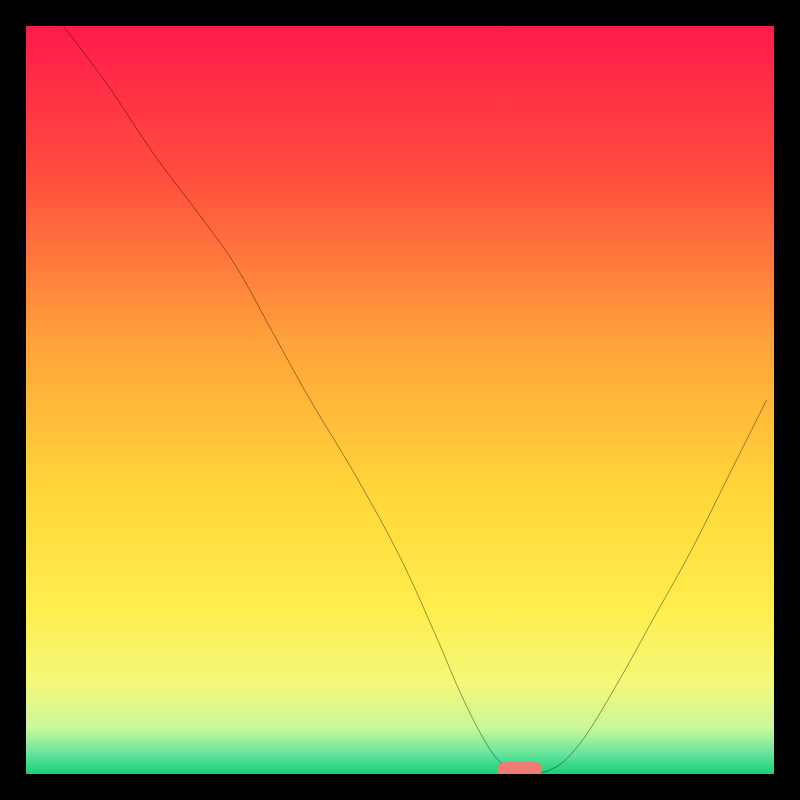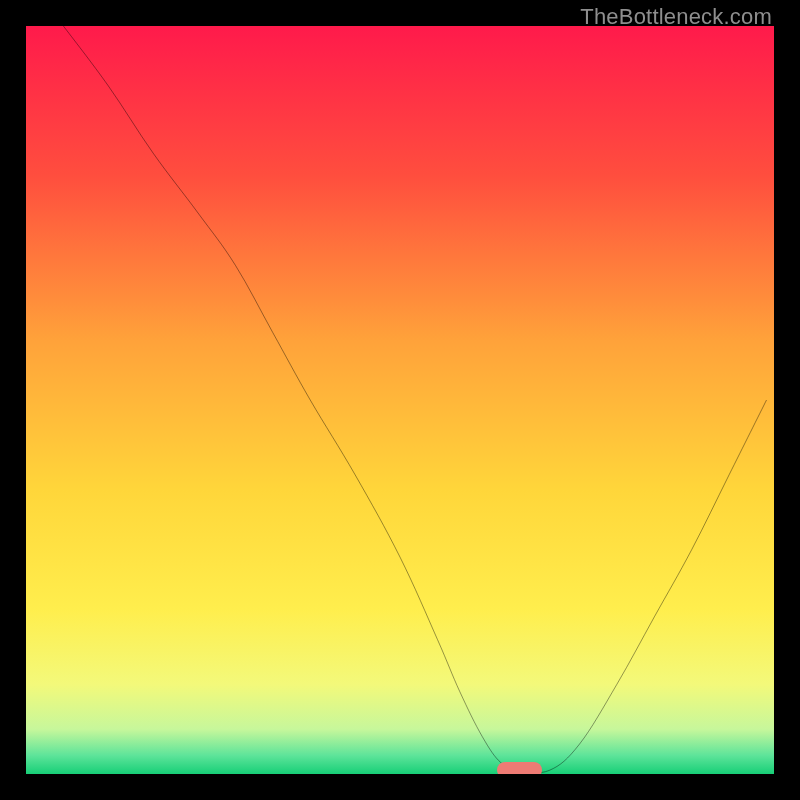--- a/index.html
+++ b/index.html
@@ -54,21 +54,20 @@
     font-weight: 400;
     color: #8e8e8e;
     letter-spacing: 0.2px;
   }
 </style>
 </head>
 <body>
 
 <div class="frame">
 
-  <div class="watermark">TheBottleneck.com</div>
 
   <div class="plot">
 
     <svg class="gradient" viewBox="0 0 100 100" preserveAspectRatio="none">
       <defs>
         <linearGradient id="bg" x1="0" y1="0" x2="0" y2="1">
             <stop offset="0%" stop-color="#ff1a4b"></stop>
             <stop offset="20%" stop-color="#ff4e3e"></stop>
             <stop offset="42%" stop-color="#ffa23a"></stop>
             <stop offset="62%" stop-color="#ffd63a"></stop>

